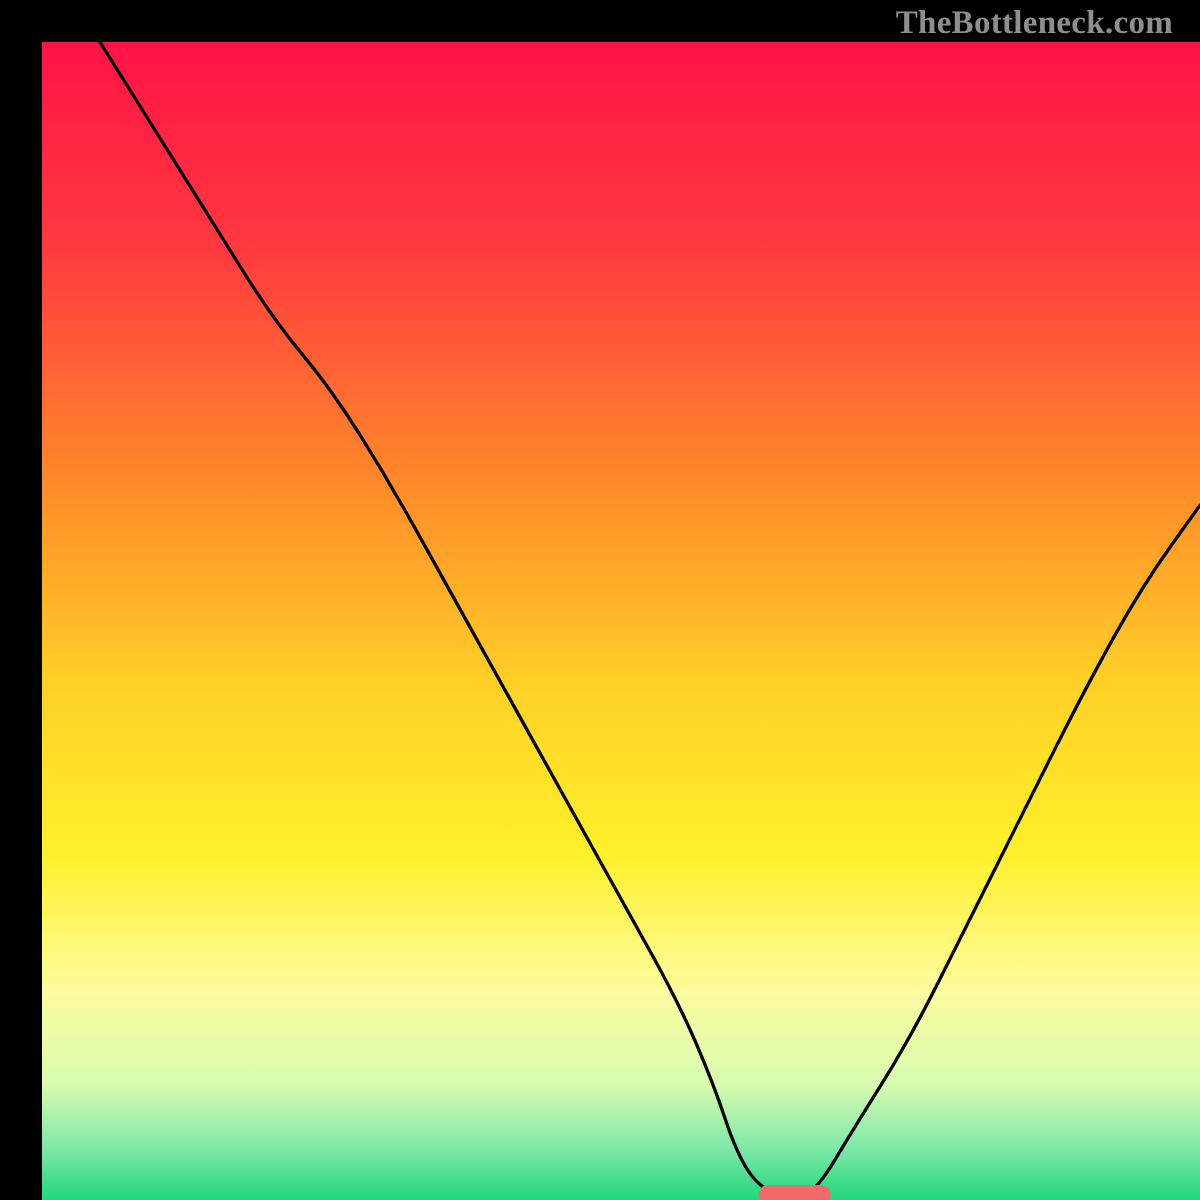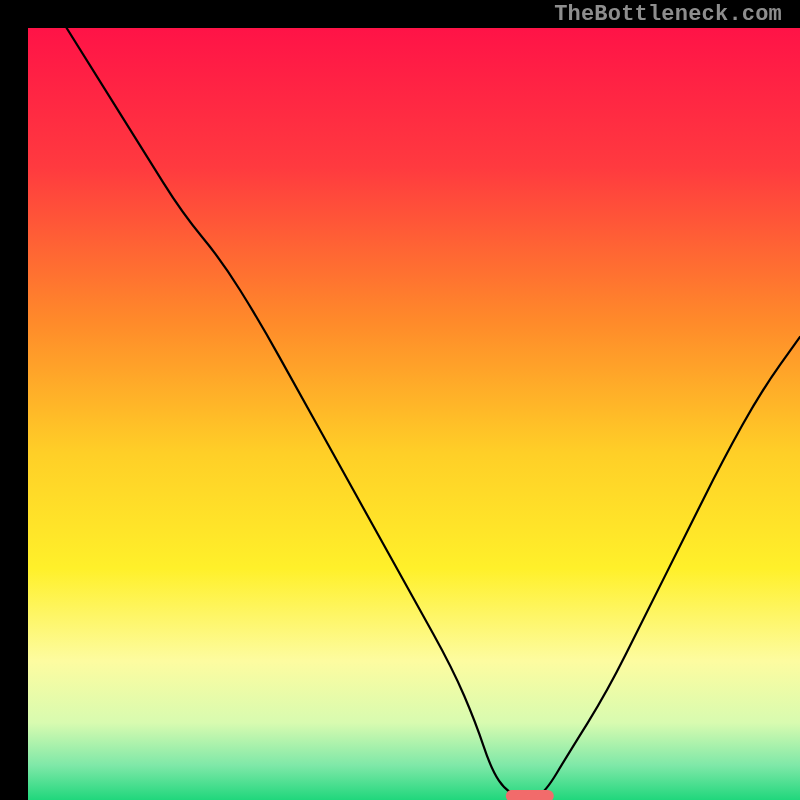--- a/index.html
+++ b/index.html
@@ -23,21 +23,21 @@
     left: 14px;
     top: 14px;
     width: 772px;
     height: 772px;
     overflow: hidden;
   }
   .watermark {
     position: absolute;
     top: 2px;
     right: 18px;
-    font-family: Liberation Mono, monospace;
+    font-family: Liberation Serif, serif;
     font-size: 22px;
     font-weight: 600;
     color: #8e8e8e;
     letter-spacing: 0.2px;
   }
   svg {
     display: block;
   }
 </style>
 </head>

